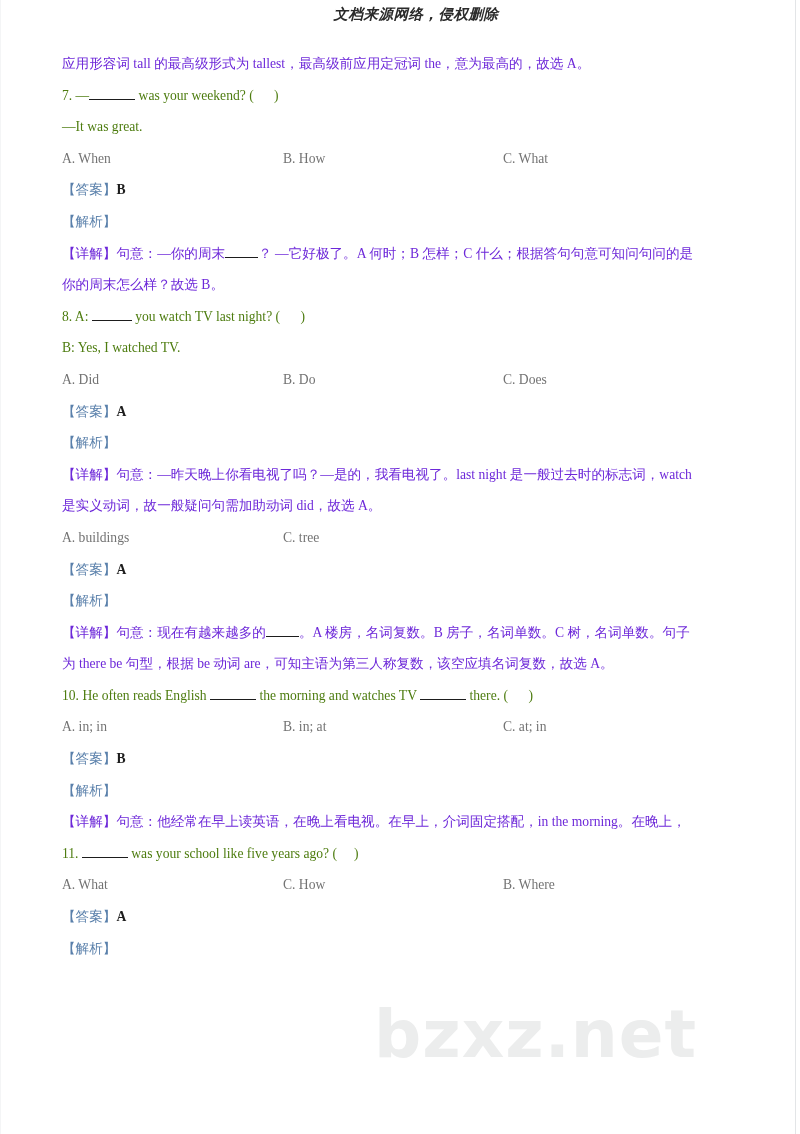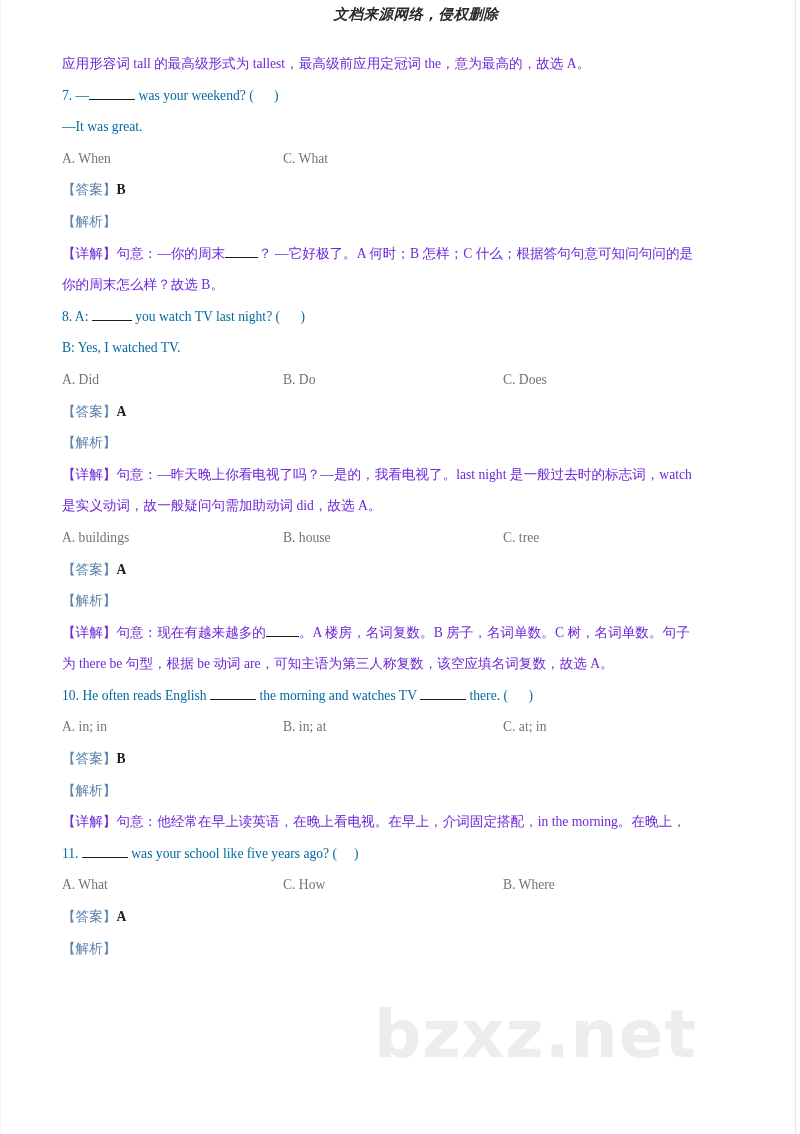--- a/index.html
+++ b/index.html
@@ -73,21 +73,21 @@
     position: absolute;
     left: 62px;
     top: 48px;
     width: 672px;
   }
 
   .line {
     font-size: 13.6px;
     line-height: 31.6px;
     white-space: pre-wrap;
-    color: #0369a1;
+    color: #4d7c0f;
   }
   .para {
     font-size: 13.6px;
     line-height: 31.6px;
     text-align: justify;
     text-justify: inter-ideograph;
     color: #6d28d9;
   }
   .para .lead,
   .line .lead {
@@ -140,20 +140,21 @@
 <div class="watermark">bzxz.net</div>
 
 <div class="content">
 
   <div class="para">应用形容词 tall 的最高级形式为 tallest，最高级前应用定冠词 the，意为最高的，故选 A。</div>
 
   <div class="line"><span>7. —</span><span class="blank blank-6"></span><span> was your weekend? (      )</span></div>
   <div class="line">—It was great.</div>
   <div class="options">
     <span class="opt">A. When</span>
+    <span class="opt">B. How</span>
     <span class="opt">C. What</span>
   </div>
   <div class="tag-line"><span class="tag">【答案】</span><span class="tag-val">B</span></div>
   <div class="tag-line"><span class="tag">【解析】</span></div>
   <div class="para"><span class="lead">【详解】</span><span>句意：—你的周末</span><span class="blank blank-4"></span><span>？ —它好极了。A 何时；B 怎样；C 什么；根据答句句意可知问句问的是</span></div>
   <div class="para">你的周末怎么样？故选 B。</div>
 
   <div class="line"><span>8. A: </span><span class="blank blank-5"></span><span> you watch TV last night? (      )</span></div>
   <div class="line">B: Yes, I watched TV.</div>
   <div class="options">
@@ -161,21 +162,20 @@
     <span class="opt">B. Do</span>
     <span class="opt">C. Does</span>
   </div>
   <div class="tag-line"><span class="tag">【答案】</span><span class="tag-val">A</span></div>
   <div class="tag-line"><span class="tag">【解析】</span></div>
   <div class="para"><span class="lead">【详解】</span><span>句意：—昨天晚上你看电视了吗？—是的，我看电视了。last night 是一般过去时的标志词，watch</span></div>
   <div class="para">是实义动词，故一般疑问句需加助动词 did，故选 A。</div>
 
   <div class="options">
     <span class="opt">A. buildings</span>
-    <span class="opt">B. house</span>
     <span class="opt">C. tree</span>
   </div>
   <div class="tag-line"><span class="tag">【答案】</span><span class="tag-val">A</span></div>
   <div class="tag-line"><span class="tag">【解析】</span></div>
   <div class="para"><span class="lead">【详解】</span><span>句意：现在有越来越多的</span><span class="blank blank-4"></span><span>。A 楼房，名词复数。B 房子，名词单数。C 树，名词单数。句子</span></div>
   <div class="para">为 there be 句型，根据 be 动词 are，可知主语为第三人称复数，该空应填名词复数，故选 A。</div>
 
   <div class="line"><span>10. He often reads English </span><span class="blank blank-6"></span><span> the morning and watches TV </span><span class="blank blank-6"></span><span> there. (      )</span></div>
   <div class="options">
     <span class="opt">A. in; in</span>

